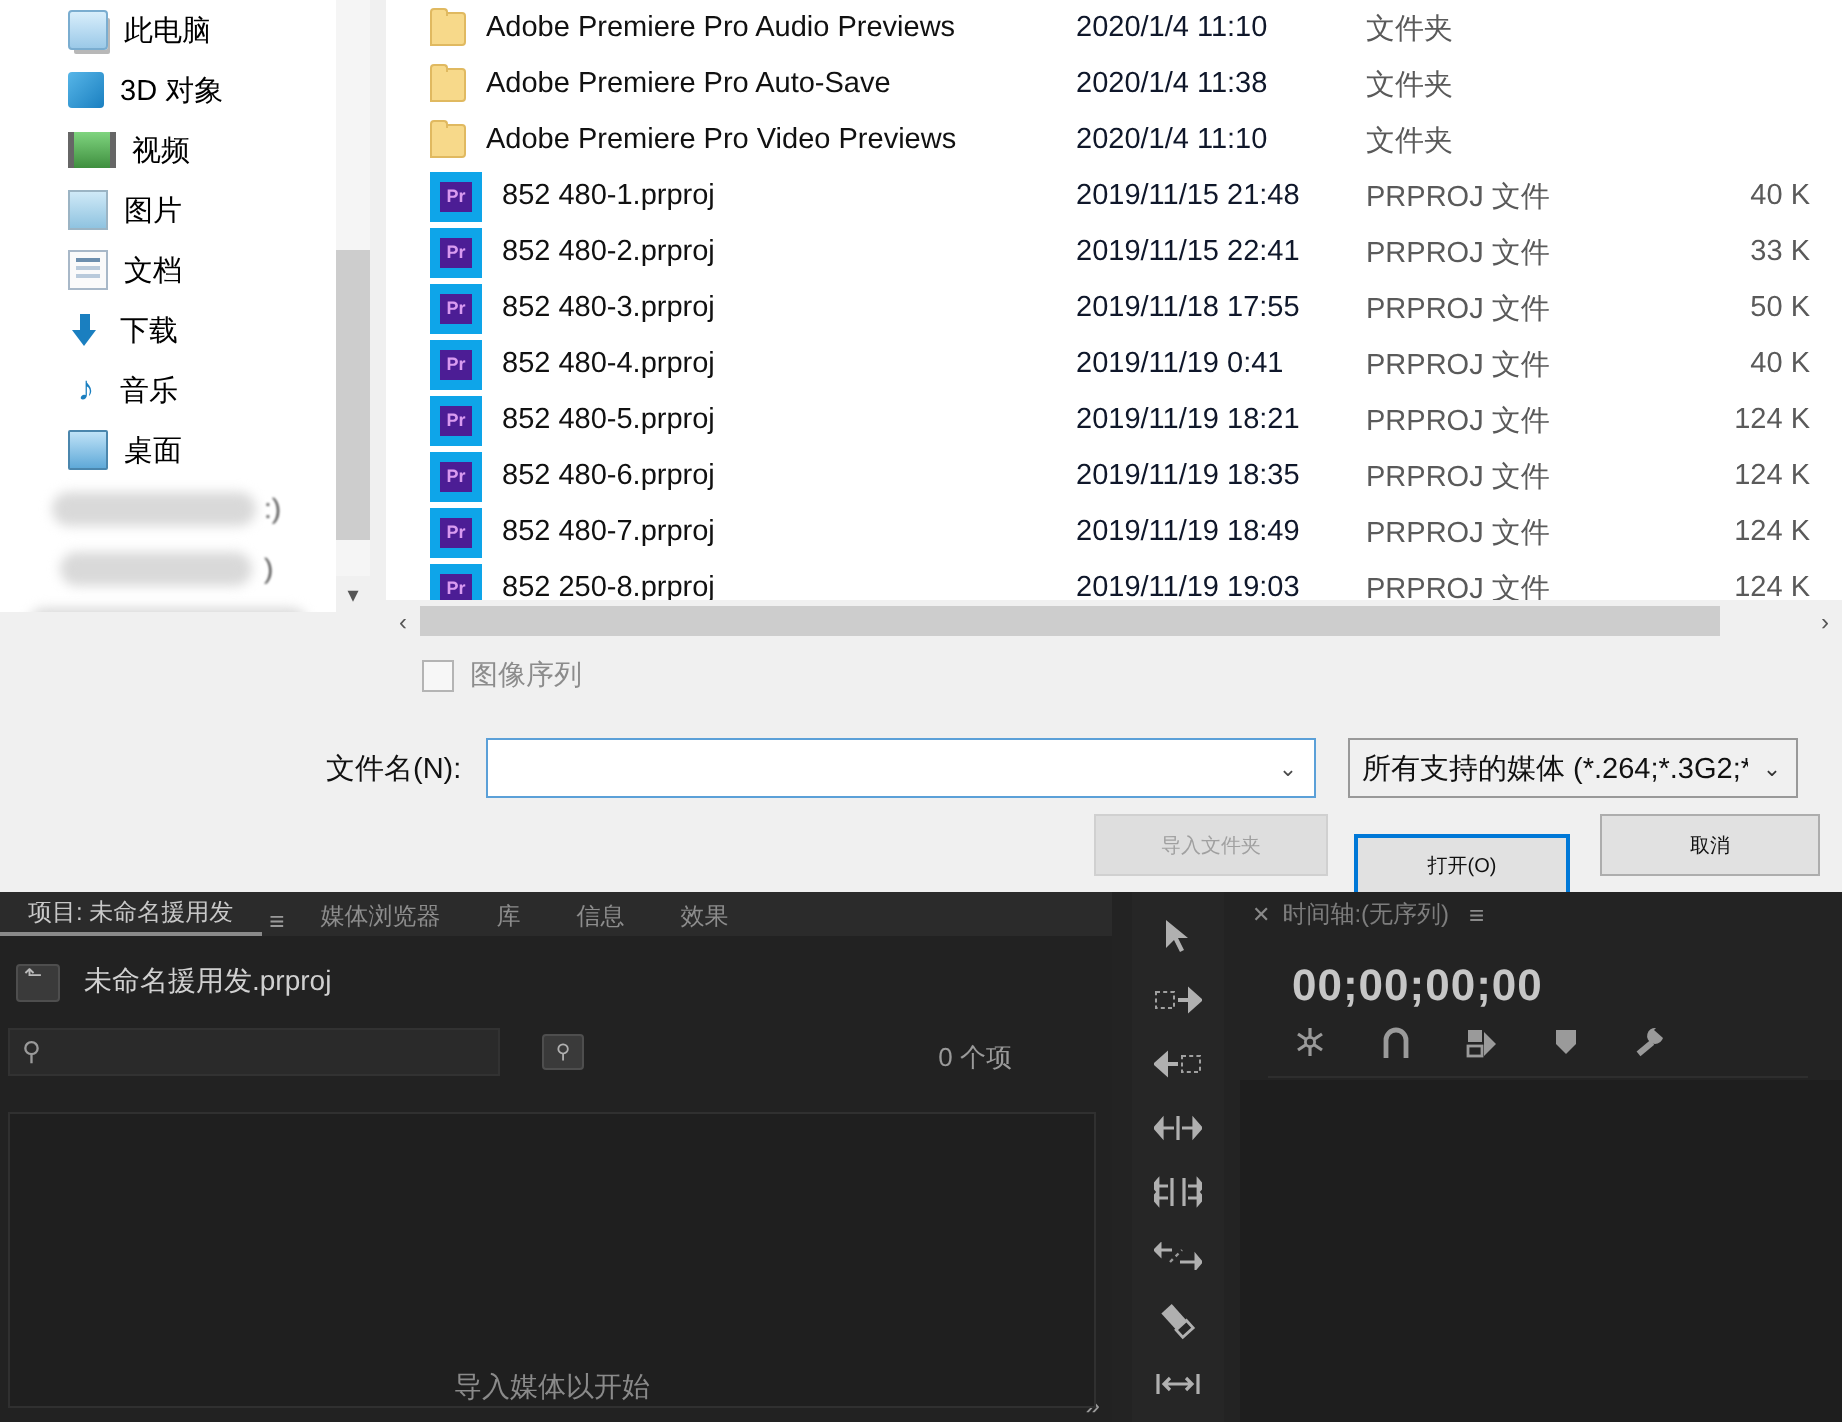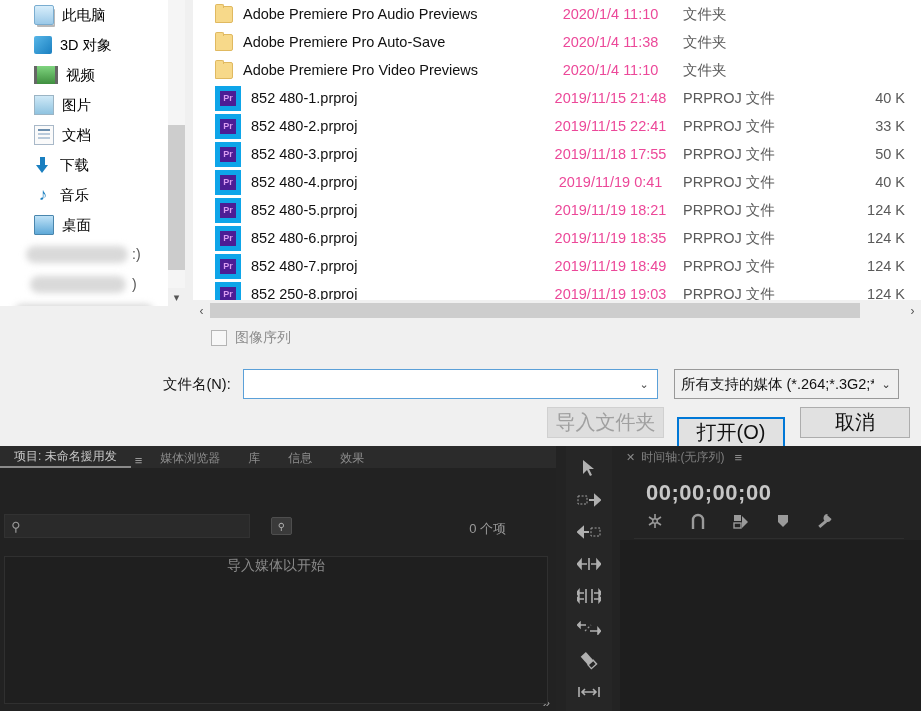--- a/index.html
+++ b/index.html
@@ -60,21 +60,21 @@
   
   #list-pane{
     position:absolute;left:193px;top:0;width:728px;height:300px;
     background:#ffffff;overflow:hidden;
   }
   .row{
     height:28px;display:flex;align-items:center;font-size:14.5px;color:#111;
     white-space:nowrap;box-sizing:border-box;
   }
   .c-name{width:345px;display:flex;align-items:center;padding-left:22px;box-sizing:border-box;}
-  .c-date{width:145px;color:#ec4899;text-align:center;}
+  .c-date{width:145px;color:#0f172a;}
   .c-type{width:150px;color:#5a5a5a;}
   .c-size{width:72px;color:#5a5a5a;text-align:right;}
   .f-ico{width:16px;height:15px;margin-right:10px;flex:0 0 16px;display:inline-block;position:relative;}
   .f-folder{background:#f7d98a;border:1px solid #e0b960;border-radius:0 2px 2px 0;}
   .f-folder:before{content:"";position:absolute;left:-1px;top:-3px;width:7px;height:3px;
       background:#f7d98a;border:1px solid #e0b960;border-bottom:0;border-radius:2px 2px 0 0;}
   .f-pr{background:#4c1d95;border:5px solid #0ea5e9;color:#d99bf0;font-size:9px;
       line-height:14px;text-align:center;font-weight:bold;}
   
   #list-hscroll{position:absolute;left:193px;top:301px;width:728px;height:19px;background:#f0f0f0;}
@@ -100,21 +100,21 @@
   #type-select{
     position:absolute;left:674px;top:369px;width:225px;height:30px;
     background:#f0f0f0;border:1px solid #999;box-sizing:border-box;
     display:flex;align-items:center;font-size:14.5px;color:#111;
   }
   #type-text{flex:1;padding-left:6px;overflow:hidden;white-space:nowrap;}
   #type-arrow{width:24px;text-align:center;color:#333;font-size:11px;}
   .dlg-btn{
     position:absolute;height:31px;box-sizing:border-box;
     display:flex;align-items:center;justify-content:center;
-    font-size:20px;border:1px solid #adadad;background:#e1e1e1;color:#111;
+    font-size:10px;border:1px solid #adadad;background:#e1e1e1;color:#111;
   }
   #btn-importfolder{left:547px;top:407px;width:117px;color:#a0a0a0;background:#dedede;border-color:#d0d0d0;}
   #btn-open{left:677px;top:417px;width:108px;background:#e1e1e1;border:2px solid #0078d7;}
   #btn-cancel{left:800px;top:407px;width:110px;background:#e1e1e1;}
   
   #pr{
     position:absolute;left:0;top:446px;width:921px;height:265px;background:#232323;
   }
   #pr-left{position:absolute;left:0;top:0;width:556px;height:265px;background:#222;}
   #pr-tabbar{
@@ -144,21 +144,21 @@
       font-family:"Liberation Sans",sans-serif;}
   #pr-filtericon{
     position:absolute;left:271px;top:7px;width:19px;height:16px;background:#3a3a3a;
     border:1px solid #4e4e4e;border-radius:2px;color:#b0b0b0;font-size:10px;
     display:flex;align-items:center;justify-content:center;
   }
   #pr-count{position:absolute;right:50px;top:10px;font-size:13px;color:#9a9a9a;}
   #pr-bin{
     position:absolute;left:4px;top:110px;width:544px;height:148px;
     background:#1f1f1f;border:1px solid #303030;box-sizing:border-box;
-    display:flex;align-items:flex-start;justify-content:center;
+    display:flex;align-items:flex-end;justify-content:center;
   }
   #pr-bin-text{font-size:14px;color:#8a8a8a;}
   
   #pr-tools{
     position:absolute;left:566px;top:0;width:46px;height:265px;background:#262626;
     display:flex;flex-direction:column;align-items:center;padding-top:6px;box-sizing:border-box;
   }
   .tool{width:34px;height:32px;display:flex;align-items:center;justify-content:center;color:#a8a8a8;}
   .tool svg{display:block;}
   
@@ -369,20 +369,24 @@
     <div id="pr-tabbar">
         <span class="pr-tab active">项目: 未命名援用发</span>
         <span class="pr-menu">≡</span>
         <span class="pr-tab">媒体浏览器</span>
         <span class="pr-tab">库</span>
         <span class="pr-tab">信息</span>
         <span class="pr-tab">效果</span>
       </div>
     <div id="pr-tab-overflow">»</div>
 
+    <div id="pr-projrow">
+      <span id="pr-upicon"></span>
+      <span>未命名援用发.prproj</span>
+    </div>
 
     <div id="pr-searchrow">
       <div id="pr-search">
         <span id="pr-searchicon">⚲</span>
         <input id="pr-searchinput" type="text" placeholder="" style="">
       </div>
       <div id="pr-filtericon">⚲</div>
       <div id="pr-count">0 个项</div>
     </div>
 

